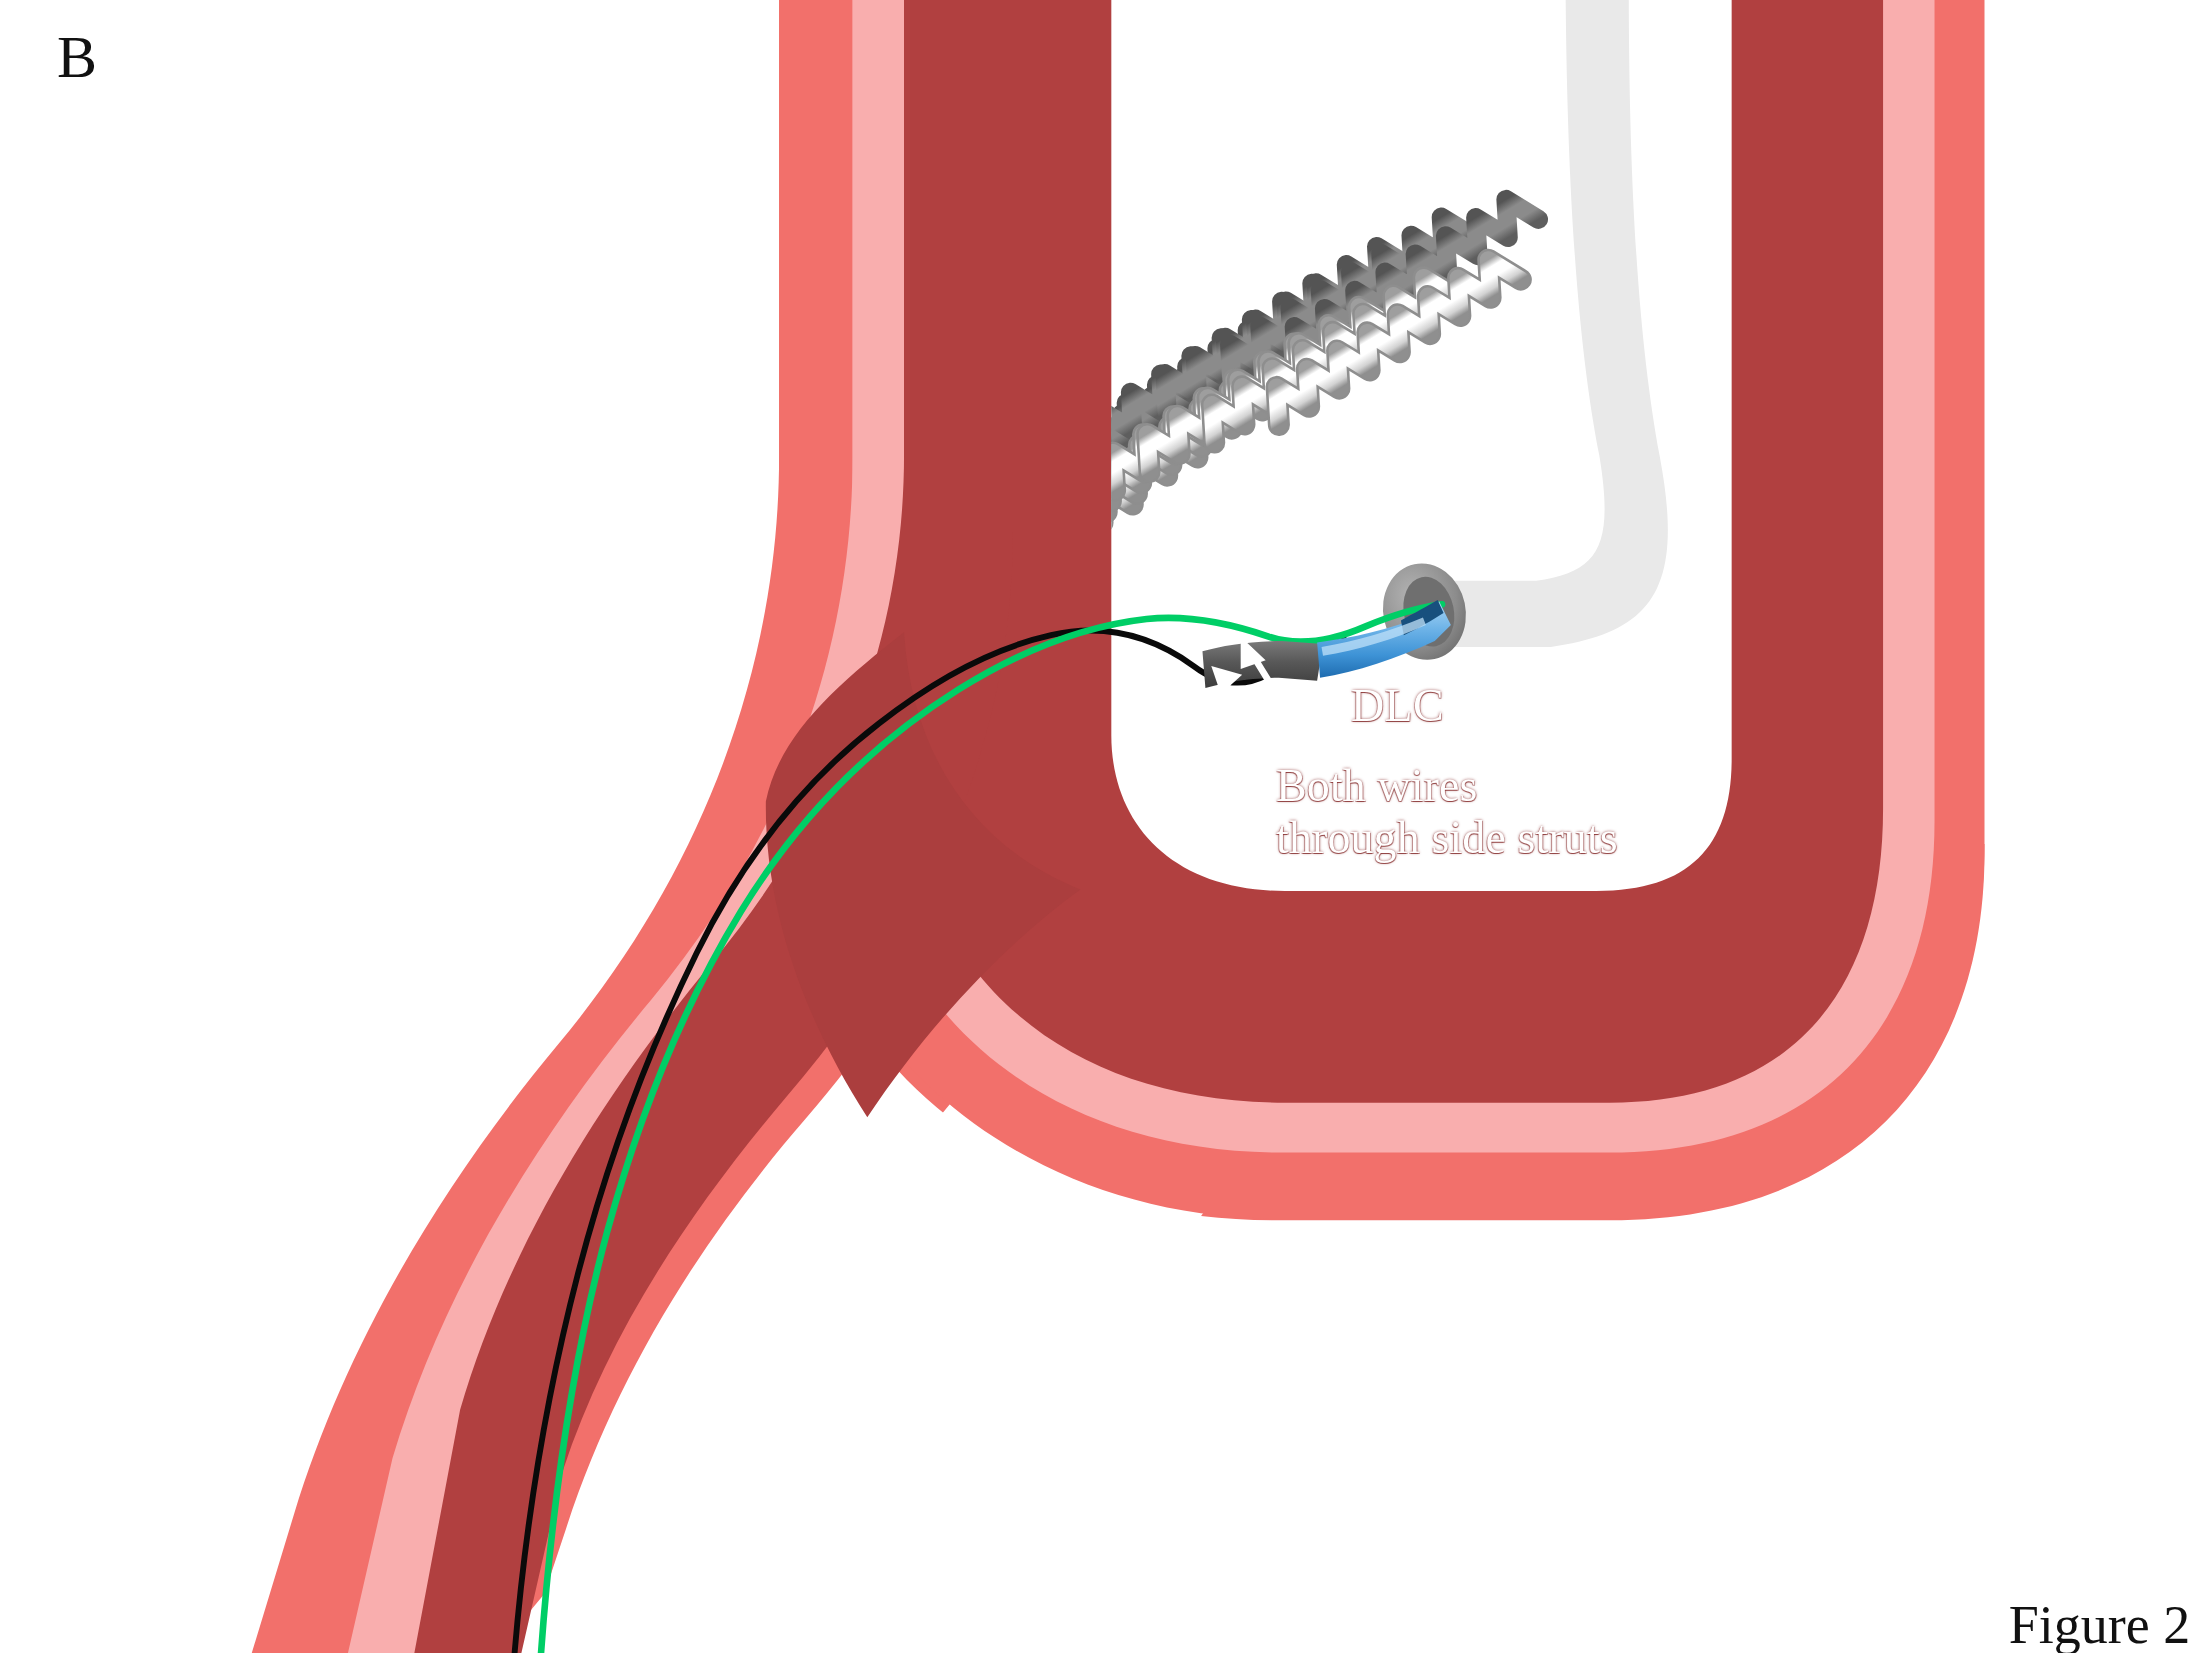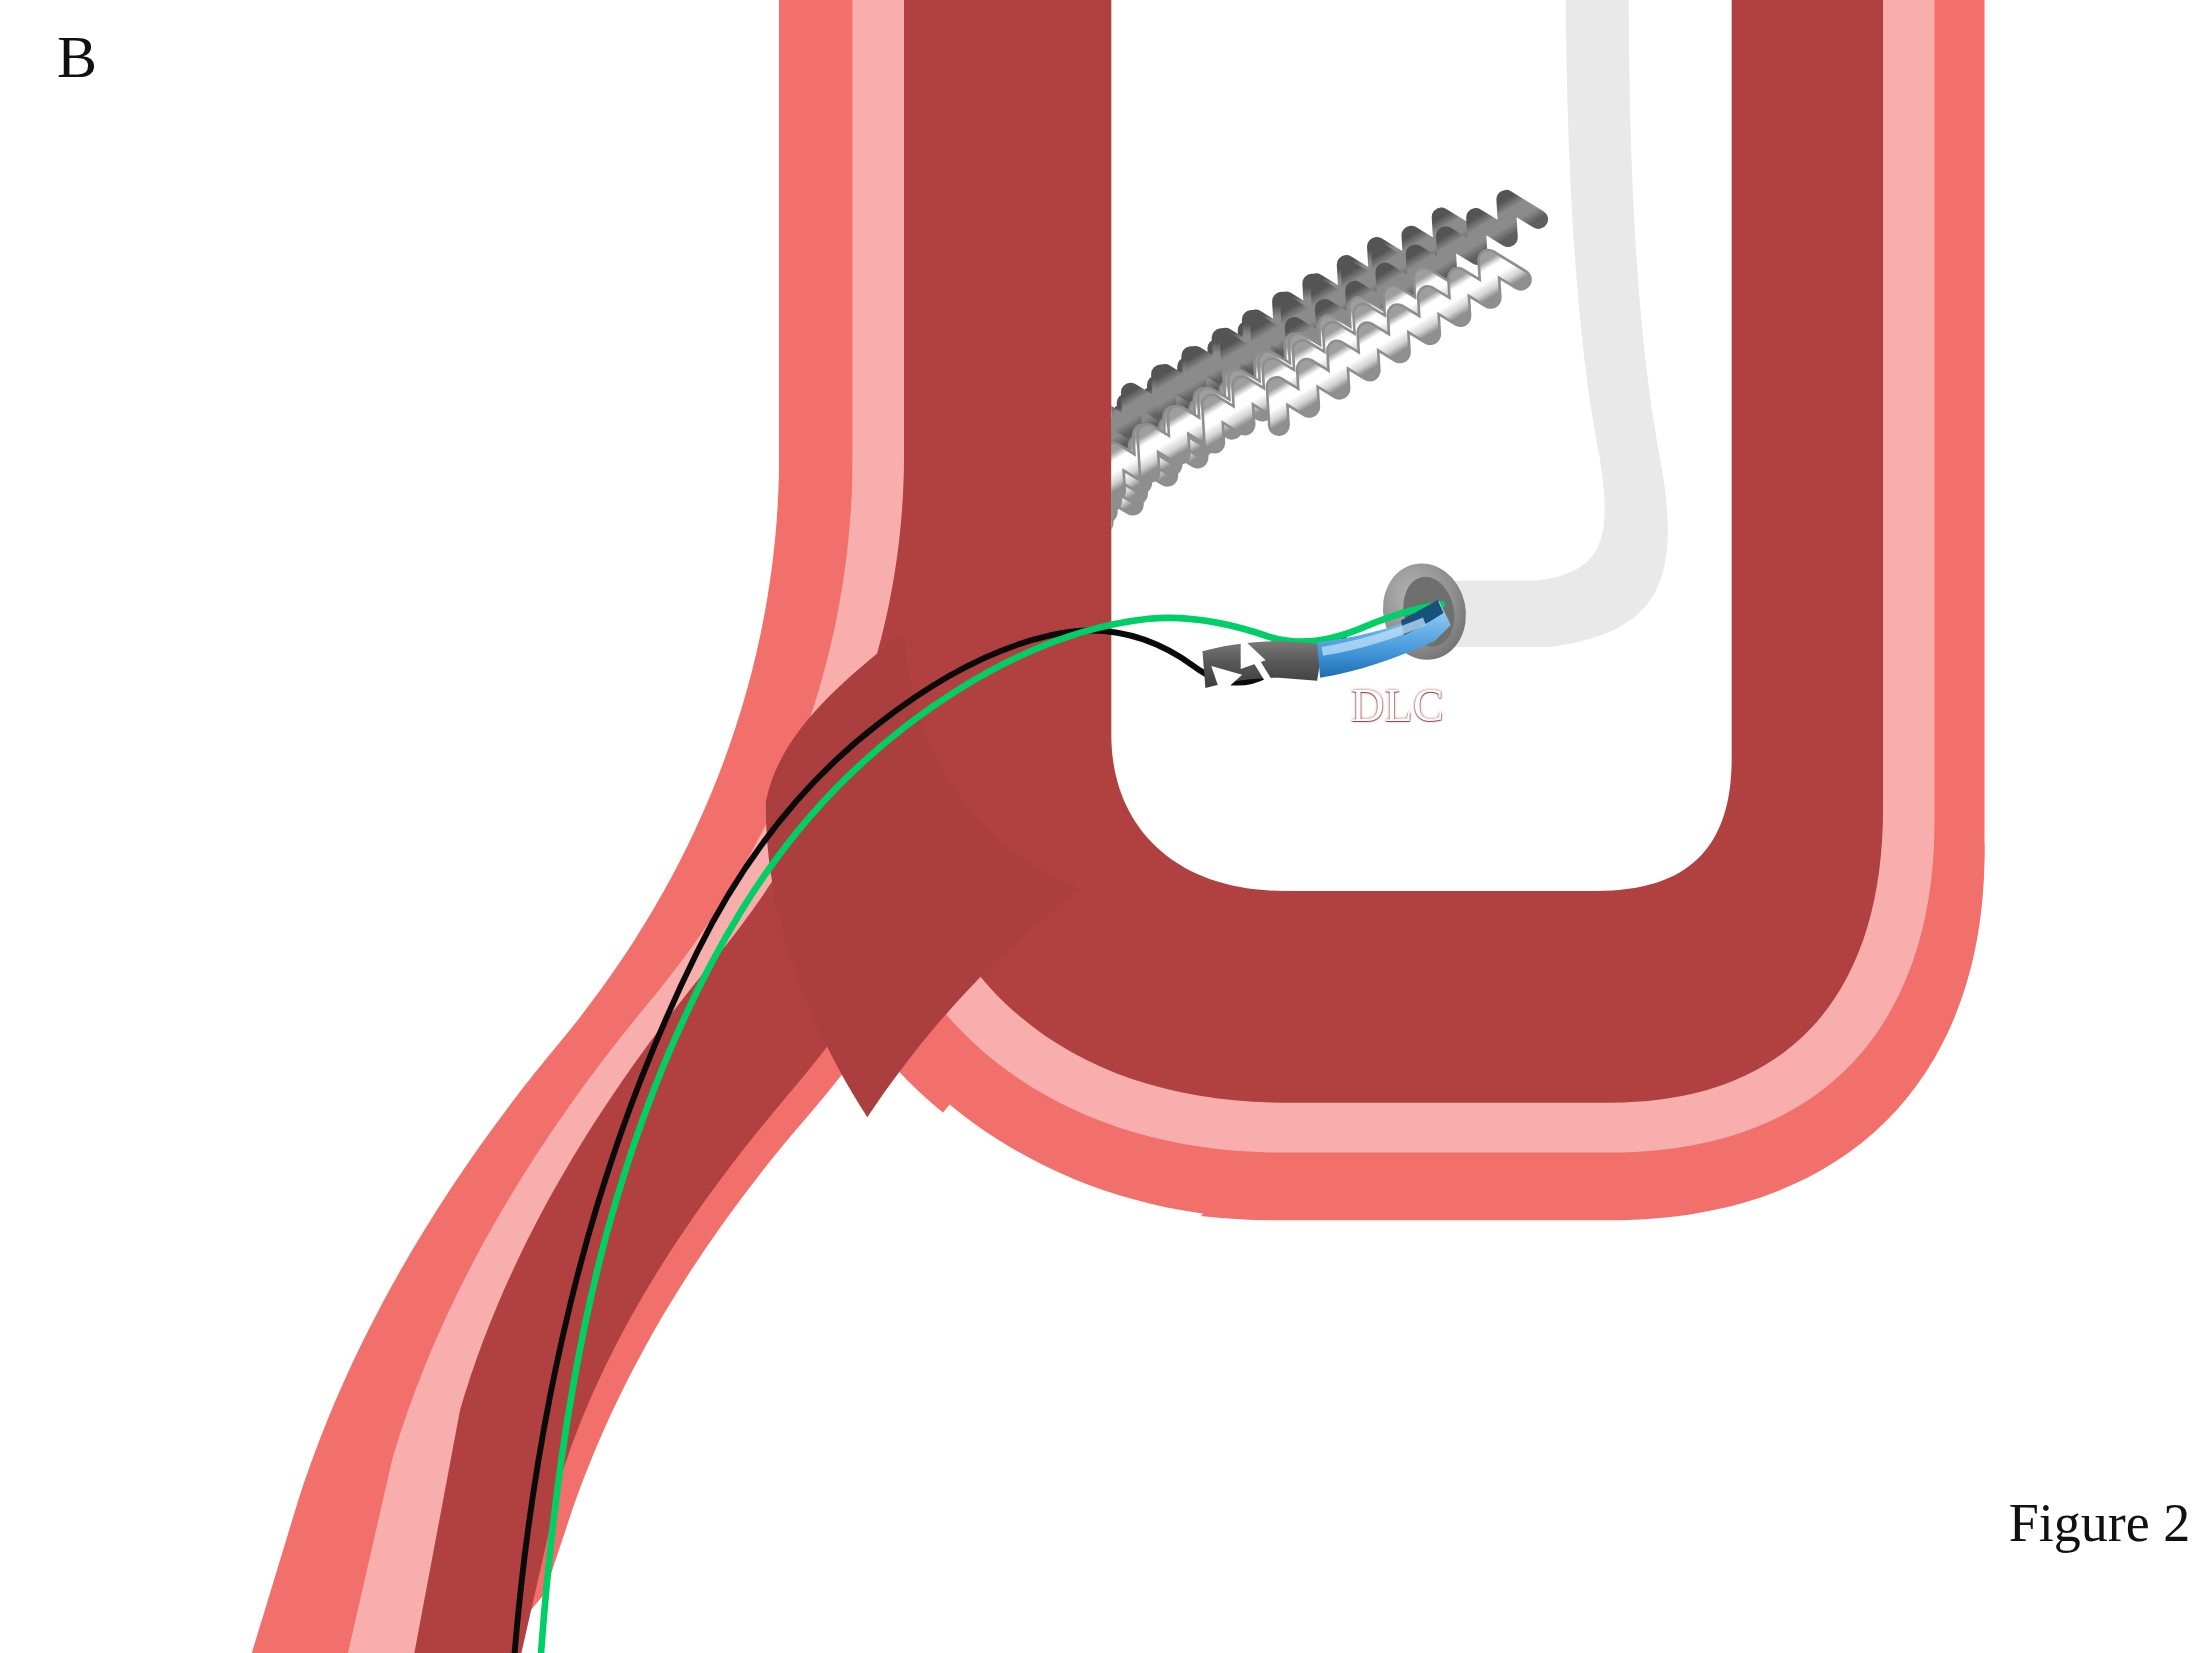--- a/index.html
+++ b/index.html
@@ -16,21 +16,21 @@
     position:absolute;
     font-family:"Liberation Serif","DejaVu Serif",serif;
     font-size:60px;color:#111;line-height:1;
     left:57px;top:26.5px;
     user-select:none;
   }
   .figure-caption{
     position:absolute;
     font-family:"Liberation Serif","DejaVu Serif",serif;
     font-size:54px;color:#111;line-height:1;
-    right:14.7px;top:1496px;
+    right:14.7px;top:1598px;
     text-align:center;
     white-space:nowrap;
     user-select:none;
   }
   .callout{
     position:absolute;
     font-family:"Liberation Serif","DejaVu Serif",serif;
     color:#ffffff;
     line-height:1.12;
     white-space:pre;
@@ -298,16 +298,18 @@
 
       <path d="M1790,1030 L1700,884" stroke="#ffffff" stroke-width="9" stroke-linecap="round" fill="none"></path>
       <polygon points="1688,866 1722,898 1688,910" fill="#ffffff"></polygon>
     </g>
   </svg>
 
   <div class="panel-letter">B</div>
 
   <div class="callout" id="callout-dlc">DLC</div>
 
+  <div class="callout" id="callout-wires">Both wires
+through side struts</div>
 
   <div class="figure-caption">Figure 2</div>
 </div>
 
 
 </body></html>

